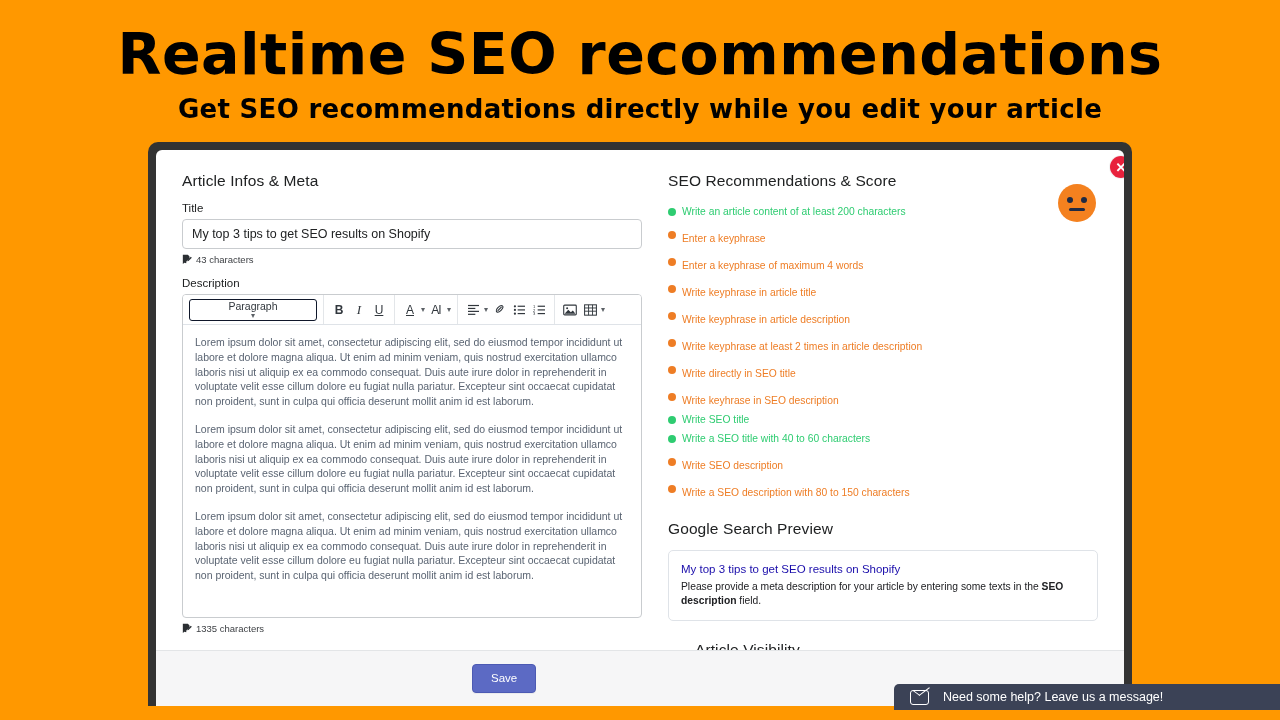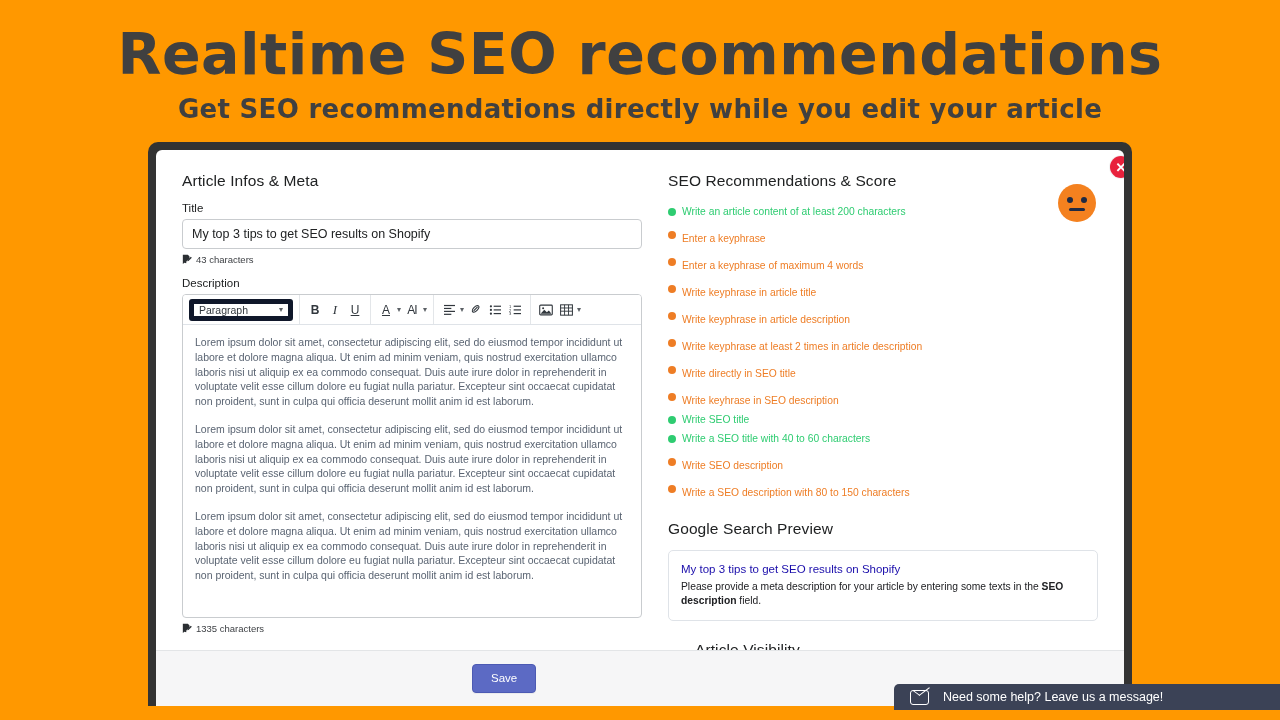--- a/index.html
+++ b/index.html
@@ -6,21 +6,21 @@
   html, body {
     width: 1280px; height: 720px;
     overflow: hidden;
     font-family: "Liberation Sans", sans-serif;
   }
   body { background: #FF9800; position: relative; }
 
   
   .promo {
     position: absolute; top: 0; left: 0; width: 1280px; height: 142px;
-    text-align: center; color: #404040;
+    text-align: center; color: #000000;
   }
   .promo-title {
     font-family: "DejaVu Sans", sans-serif;
     font-size: 57px; font-weight: 700; letter-spacing: 0.5px;
     line-height: 72px; padding-top: 18px;
     white-space: nowrap;
   }
   .promo-sub {
     font-family: "DejaVu Sans", sans-serif;
     font-size: 26px; font-weight: 700; letter-spacing: 0.3px;
@@ -106,25 +106,25 @@
   .tb-group:last-child { border-right: none; }
   .tb-btn {
     min-width: 18px; height: 22px;
     display: flex; align-items: center; justify-content: center;
     color: #31373d; font-size: 12px; cursor: pointer;
     background: none; border: none; padding: 0 2px;
     font-family: "Liberation Serif", serif;
   }
   .tb-select {
     display: flex; align-items: center; justify-content: space-between;
-    width: 104px; height: 22px;
-    border: 5px solid #0f172a; border-radius: 3px;
+    width: 128px; height: 22px;
+    border: 1px solid #0f172a; border-radius: 3px;
     background: #fff; padding: 0 5px;
     font-family: "Liberation Sans", sans-serif;
-    font-size: 10.5px; color: #31373d; cursor: pointer;
+    font-size: 10.5px; color: #31373d; cursor: pointer; flex-direction: column;
   }
   .chev { font-size: 8px; color: #5c6166; line-height: 1; }
 
   .editor-area {
     height: 292px; padding: 10px 12px;
     overflow: hidden;
     font-family: "Liberation Sans", sans-serif;
     font-size: 10.5px; line-height: 14.8px; color: #5a6472;
   }
   .editor-area p { margin-bottom: 13px; }

